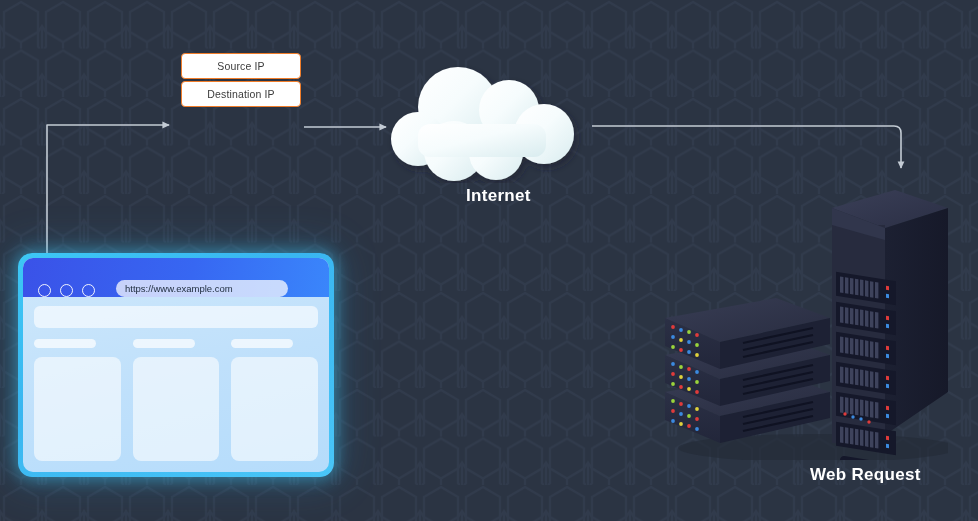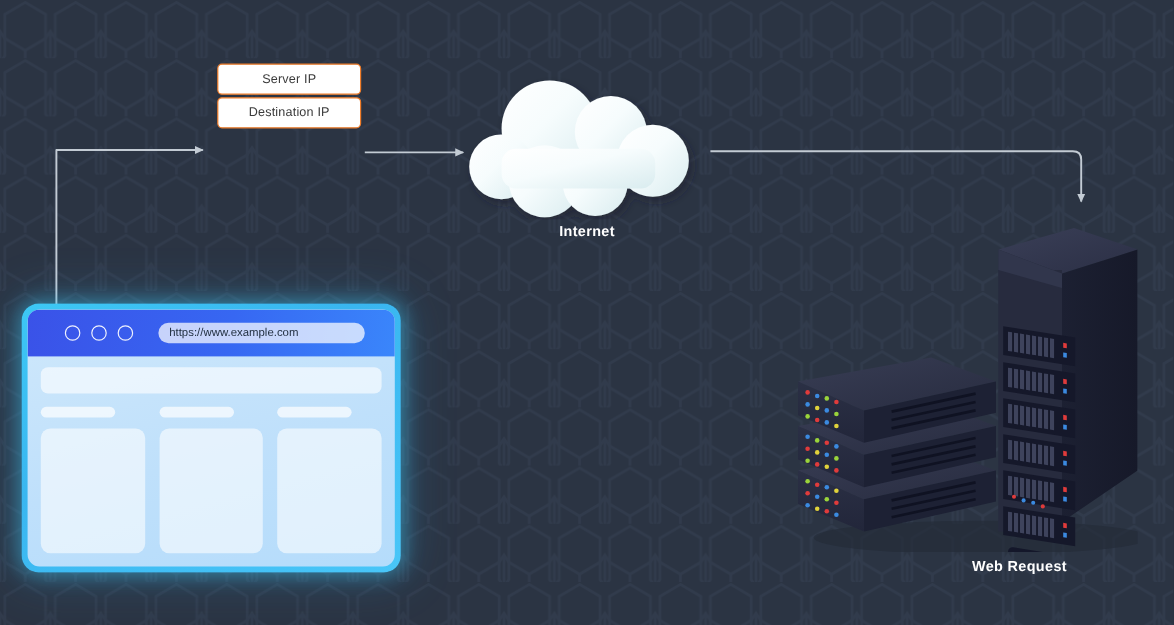--- a/index.html
+++ b/index.html
@@ -43,21 +43,21 @@
     color: #3b3b3b;
     font-size: 10.5px;
     letter-spacing: 0.15px;
     box-sizing: border-box;
   }
 
   
   .diagram-label {
     position: absolute;
     color: #ffffff;
-    font-size: 12px;
+    font-size: 17px;
     font-weight: bold;
     letter-spacing: 0.3px;
     white-space: nowrap;
     text-align: center;
   }
   #internet-label { left: 466px; top: 186px; }
   #webserver-label { left: 810px; top: 465px; }
 
   
   #browser-window {
@@ -80,22 +80,22 @@
     overflow: hidden;
     background: linear-gradient(165deg, #cfe8fb 0%, #bfe0fb 55%, #b5dcfb 100%);
     display: flex;
     flex-direction: column;
   }
   #browser-titlebar {
     height: 39px;
     flex: 0 0 39px;
     background: linear-gradient(100deg, #3a52e8 0%, #3767f2 55%, #3a86fb 100%);
     display: flex;
-    align-items: center;
-    padding-left: 31px;
+    align-items: flex-end;
+    padding-left: 15px;
     gap: 9px;
   }
   .win-dot {
     width: 13px;
     height: 13px;
     border-radius: 50%;
     border: 1.6px solid rgba(255,255,255,0.92);
     box-sizing: border-box;
   }
   #url-bar {
@@ -206,21 +206,21 @@
       <circle cx="70" cy="93" r="30"></circle>
       <circle cx="112" cy="95" r="27"></circle>
       <rect x="34" y="66" width="128" height="33" rx="12"></rect>
     </g>
   </svg>
 
   <div class="diagram-label" id="internet-label">Internet</div>
 
   <div id="packet-table">
     <div class="packet-row">
-      <span>Server IP</span>
+      <span>Source IP</span>
     </div>
     <div class="packet-row">
       <span>Destination IP</span>
     </div>
   </div>
 
   <div id="browser-window">
     <div id="browser-inner">
       <div id="browser-titlebar">
         <div class="win-dot"></div>

